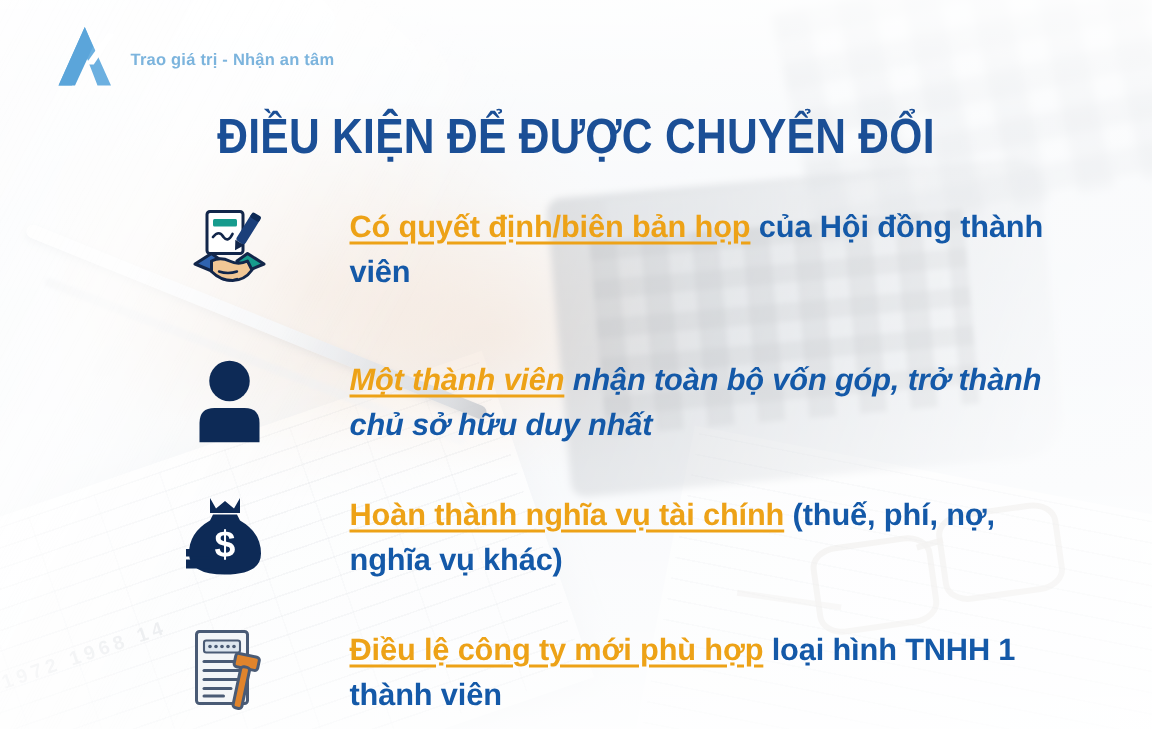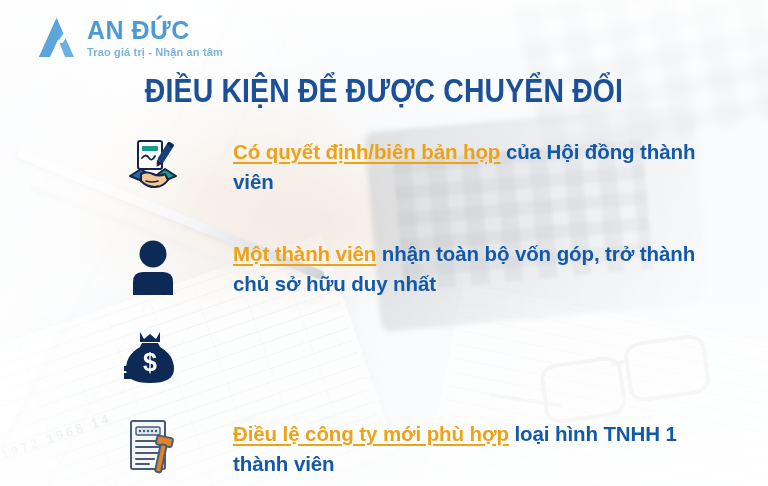--- a/index.html
+++ b/index.html
@@ -282,21 +282,21 @@
   }
   .hl {
     color: #eda217;
     text-decoration: underline;
     text-decoration-thickness: 2px;
     text-underline-offset: 3px;
   }
 
   
   .item.i1 { margin-top: 0; }
-  .item.i2 { margin-top: 28px; }
+  .item.i2 { margin-top: 28px; font-style: italic; }
   .item.i3 { margin-top: 12px; }
   .item.i4 { margin-top: 12px; }
 </style>
 </head>
 <body>
 
 <div id="canvas">
 
   <div class="bg-layer">
     <div class="bg-base"></div>
@@ -326,21 +326,20 @@
 
   <div class="content">
 
     <div class="logo">
       <svg class="logo-mark" viewBox="0 0 44 42" aria-hidden="true">
         <path d="M20.5 1 L38 40 L29 40 L20.5 18 L12 40 L3 40 Z" fill="#6cb0e0"></path>
         <path d="M20.5 1 L26 14 L14 40 L3 40 Z" fill="#5ba5da"></path>
         <path d="M36 5 L21 26 L26.5 26 L40 6 Z" fill="#ffffff"></path>
       </svg>
       <div class="logo-text">
-        <div class="logo-name">AN ĐỨC</div>
         <div class="logo-tagline">Trao giá trị - Nhận an tâm</div>
       </div>
     </div>
 
     <div class="title">ĐIỀU KIỆN ĐỂ ĐƯỢC CHUYỂN ĐỔI</div>
 
     <div class="list">
 
       <div class="item i1">
         <div class="item-icon">
@@ -381,20 +380,23 @@
 
       <div class="item i3">
         <div class="item-icon">
           <svg width="58" height="56" viewBox="0 0 58 56" aria-hidden="true">
             <path d="M16 3 L20 10 L26 5 L32 10 L36 3 L36 13 L16 13 Z" fill="#0d2a56"></path>
             <path d="M18 14 h16 l2 4 q14 8 14 22 q0 14 -24 14 q-24 0 -24 -14 q0 -14 14 -22 Z" fill="#0d2a56"></path>
             <text x="26" y="42" text-anchor="middle" font-family="Liberation Sans, sans-serif" font-size="25" font-weight="700" fill="#ffffff">$</text>
             <rect x="0" y="37" width="16" height="5" fill="#0d2a56"></rect>
             <rect x="0" y="44" width="16" height="6" fill="#0d2a56"></rect>
           </svg>
+        </div>
+        <div class="item-text">
+          <span class="hl">Hoàn thành nghĩa vụ tài chính</span><span> (thuế, phí, nợ, nghĩa vụ khác)</span>
         </div>
       </div>
 
       <div class="item i4">
         <div class="item-icon">
           <svg width="52" height="58" viewBox="0 0 52 58" aria-hidden="true">
             <rect x="4" y="3" width="34" height="48" rx="2" fill="#f4f6f8" stroke="#4a5b75" stroke-width="2"></rect>
             <rect x="9" y="9" width="24" height="8" rx="1.5" fill="#dde6ef" stroke="#4a5b75" stroke-width="1.4"></rect>
             <g fill="#4a5b75">
               <circle cx="13" cy="13" r="1.2"></circle>

